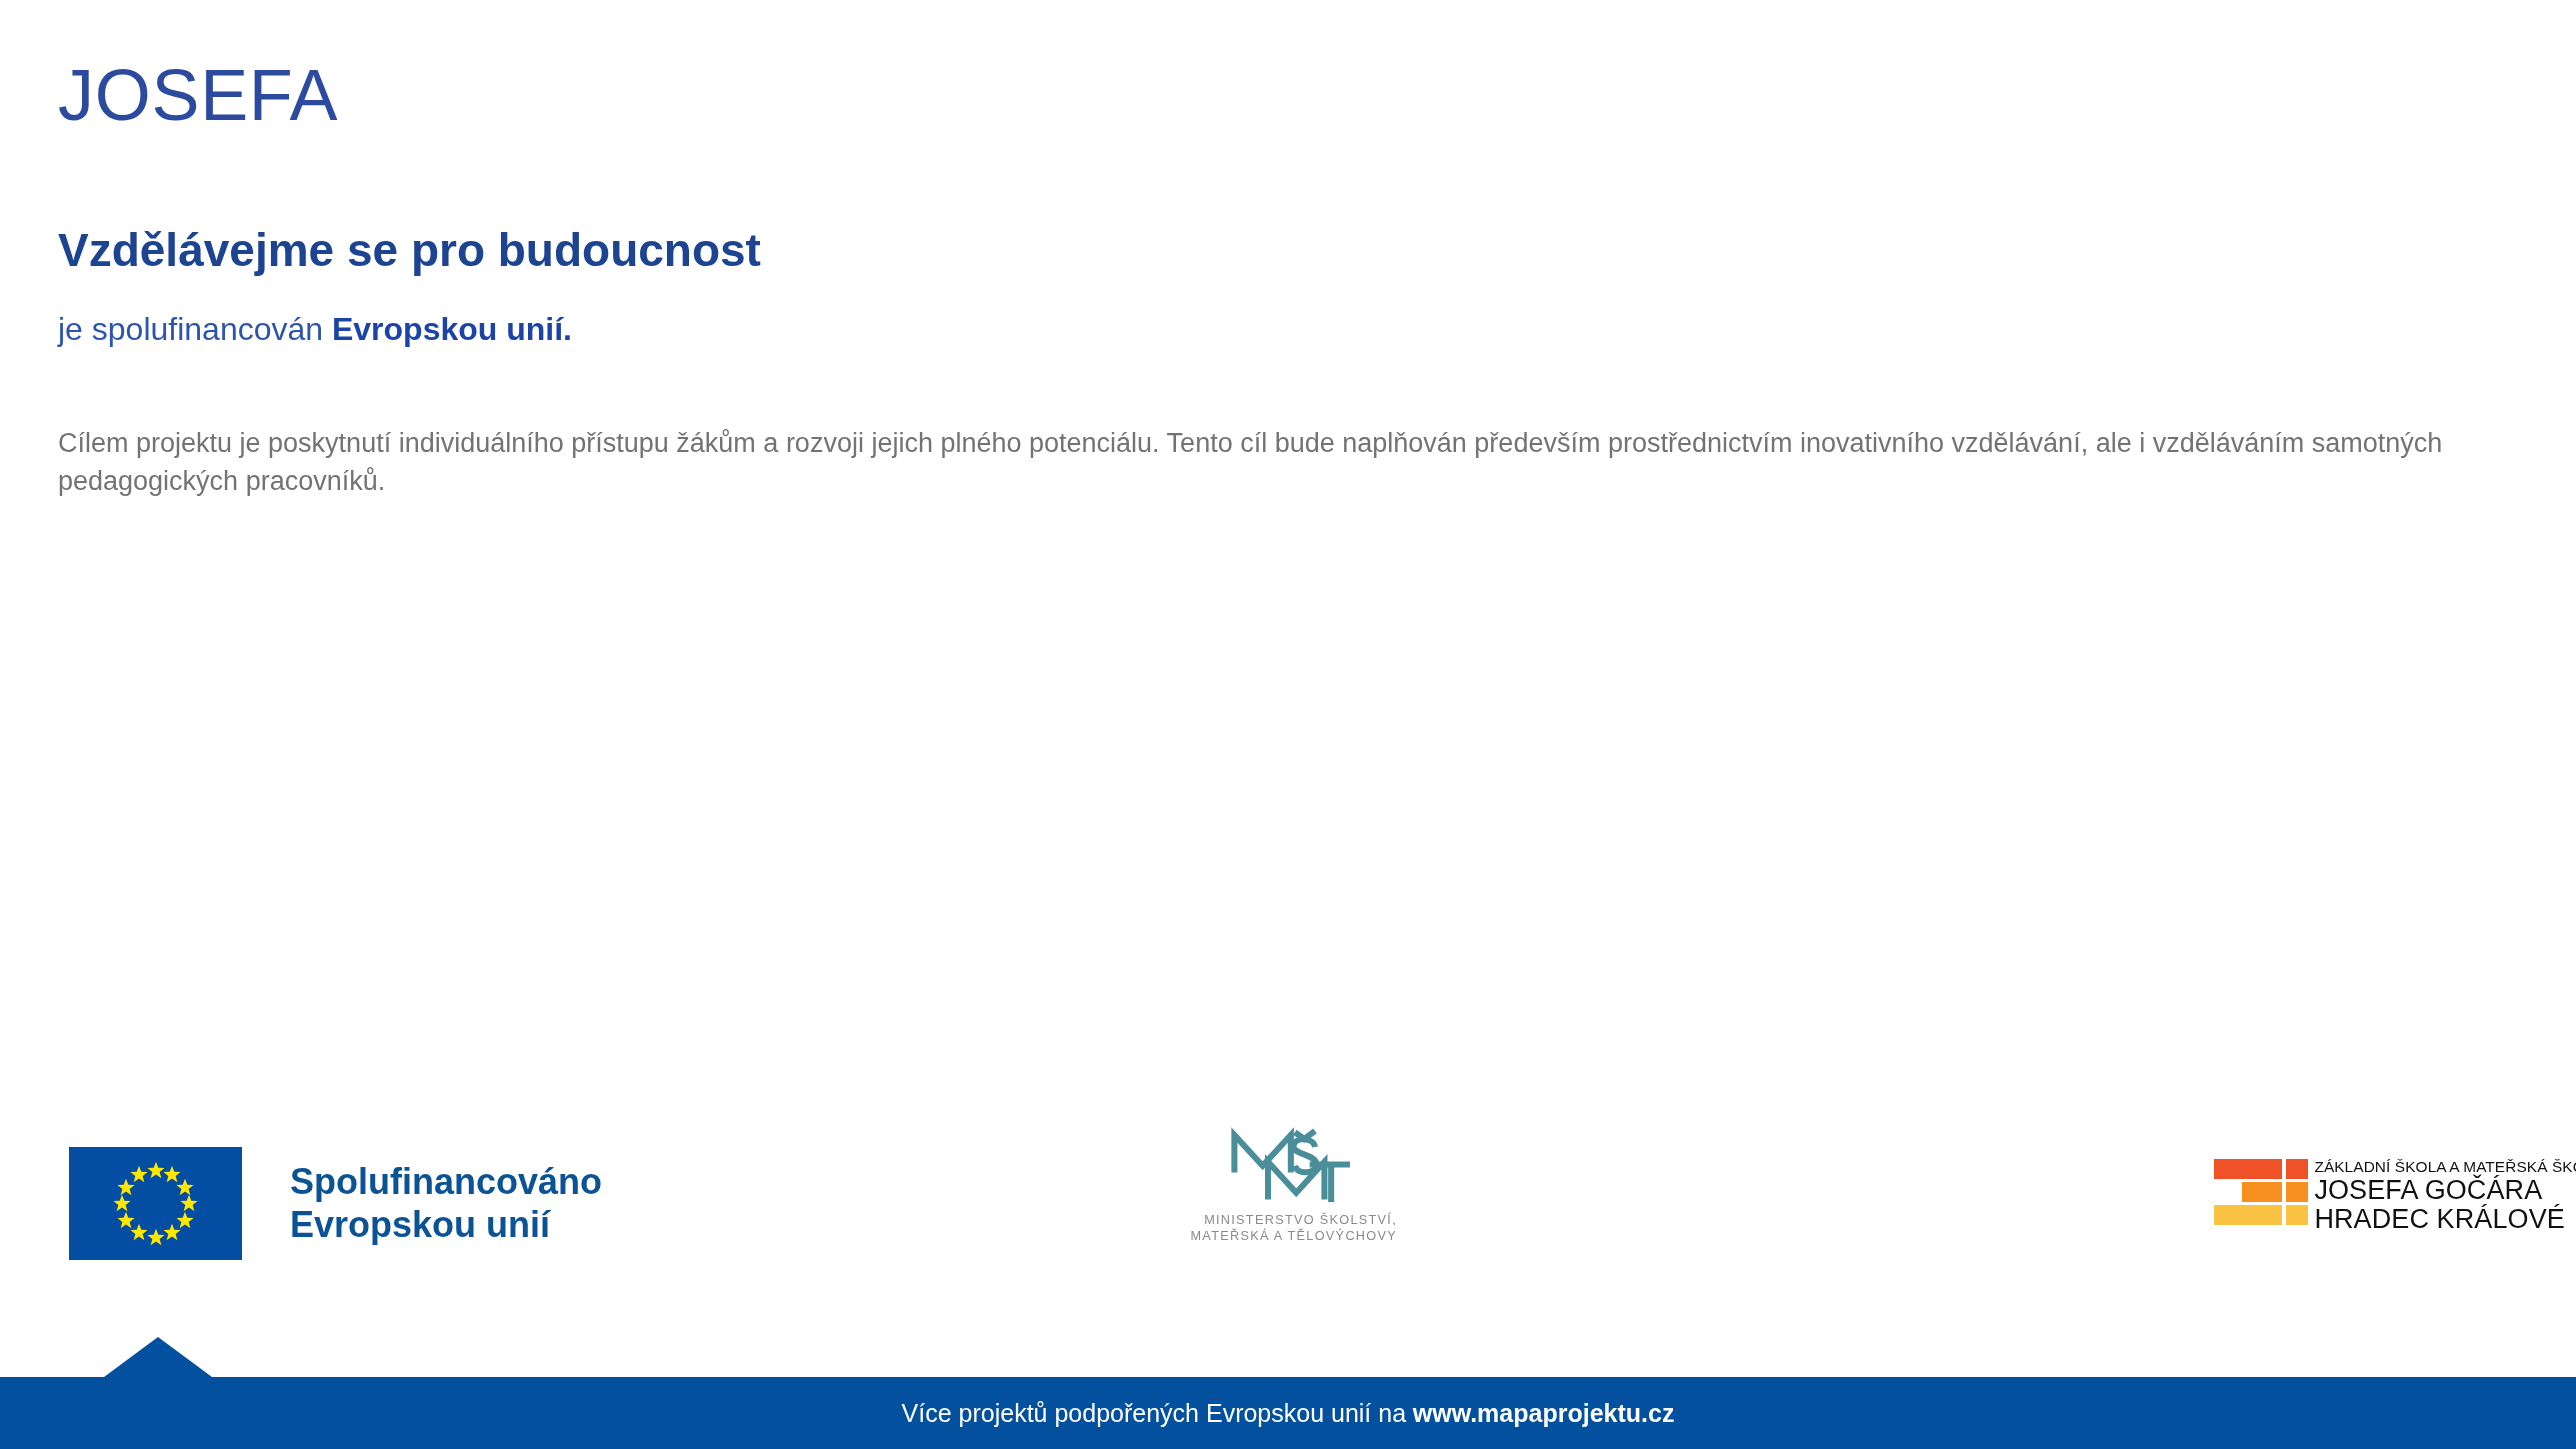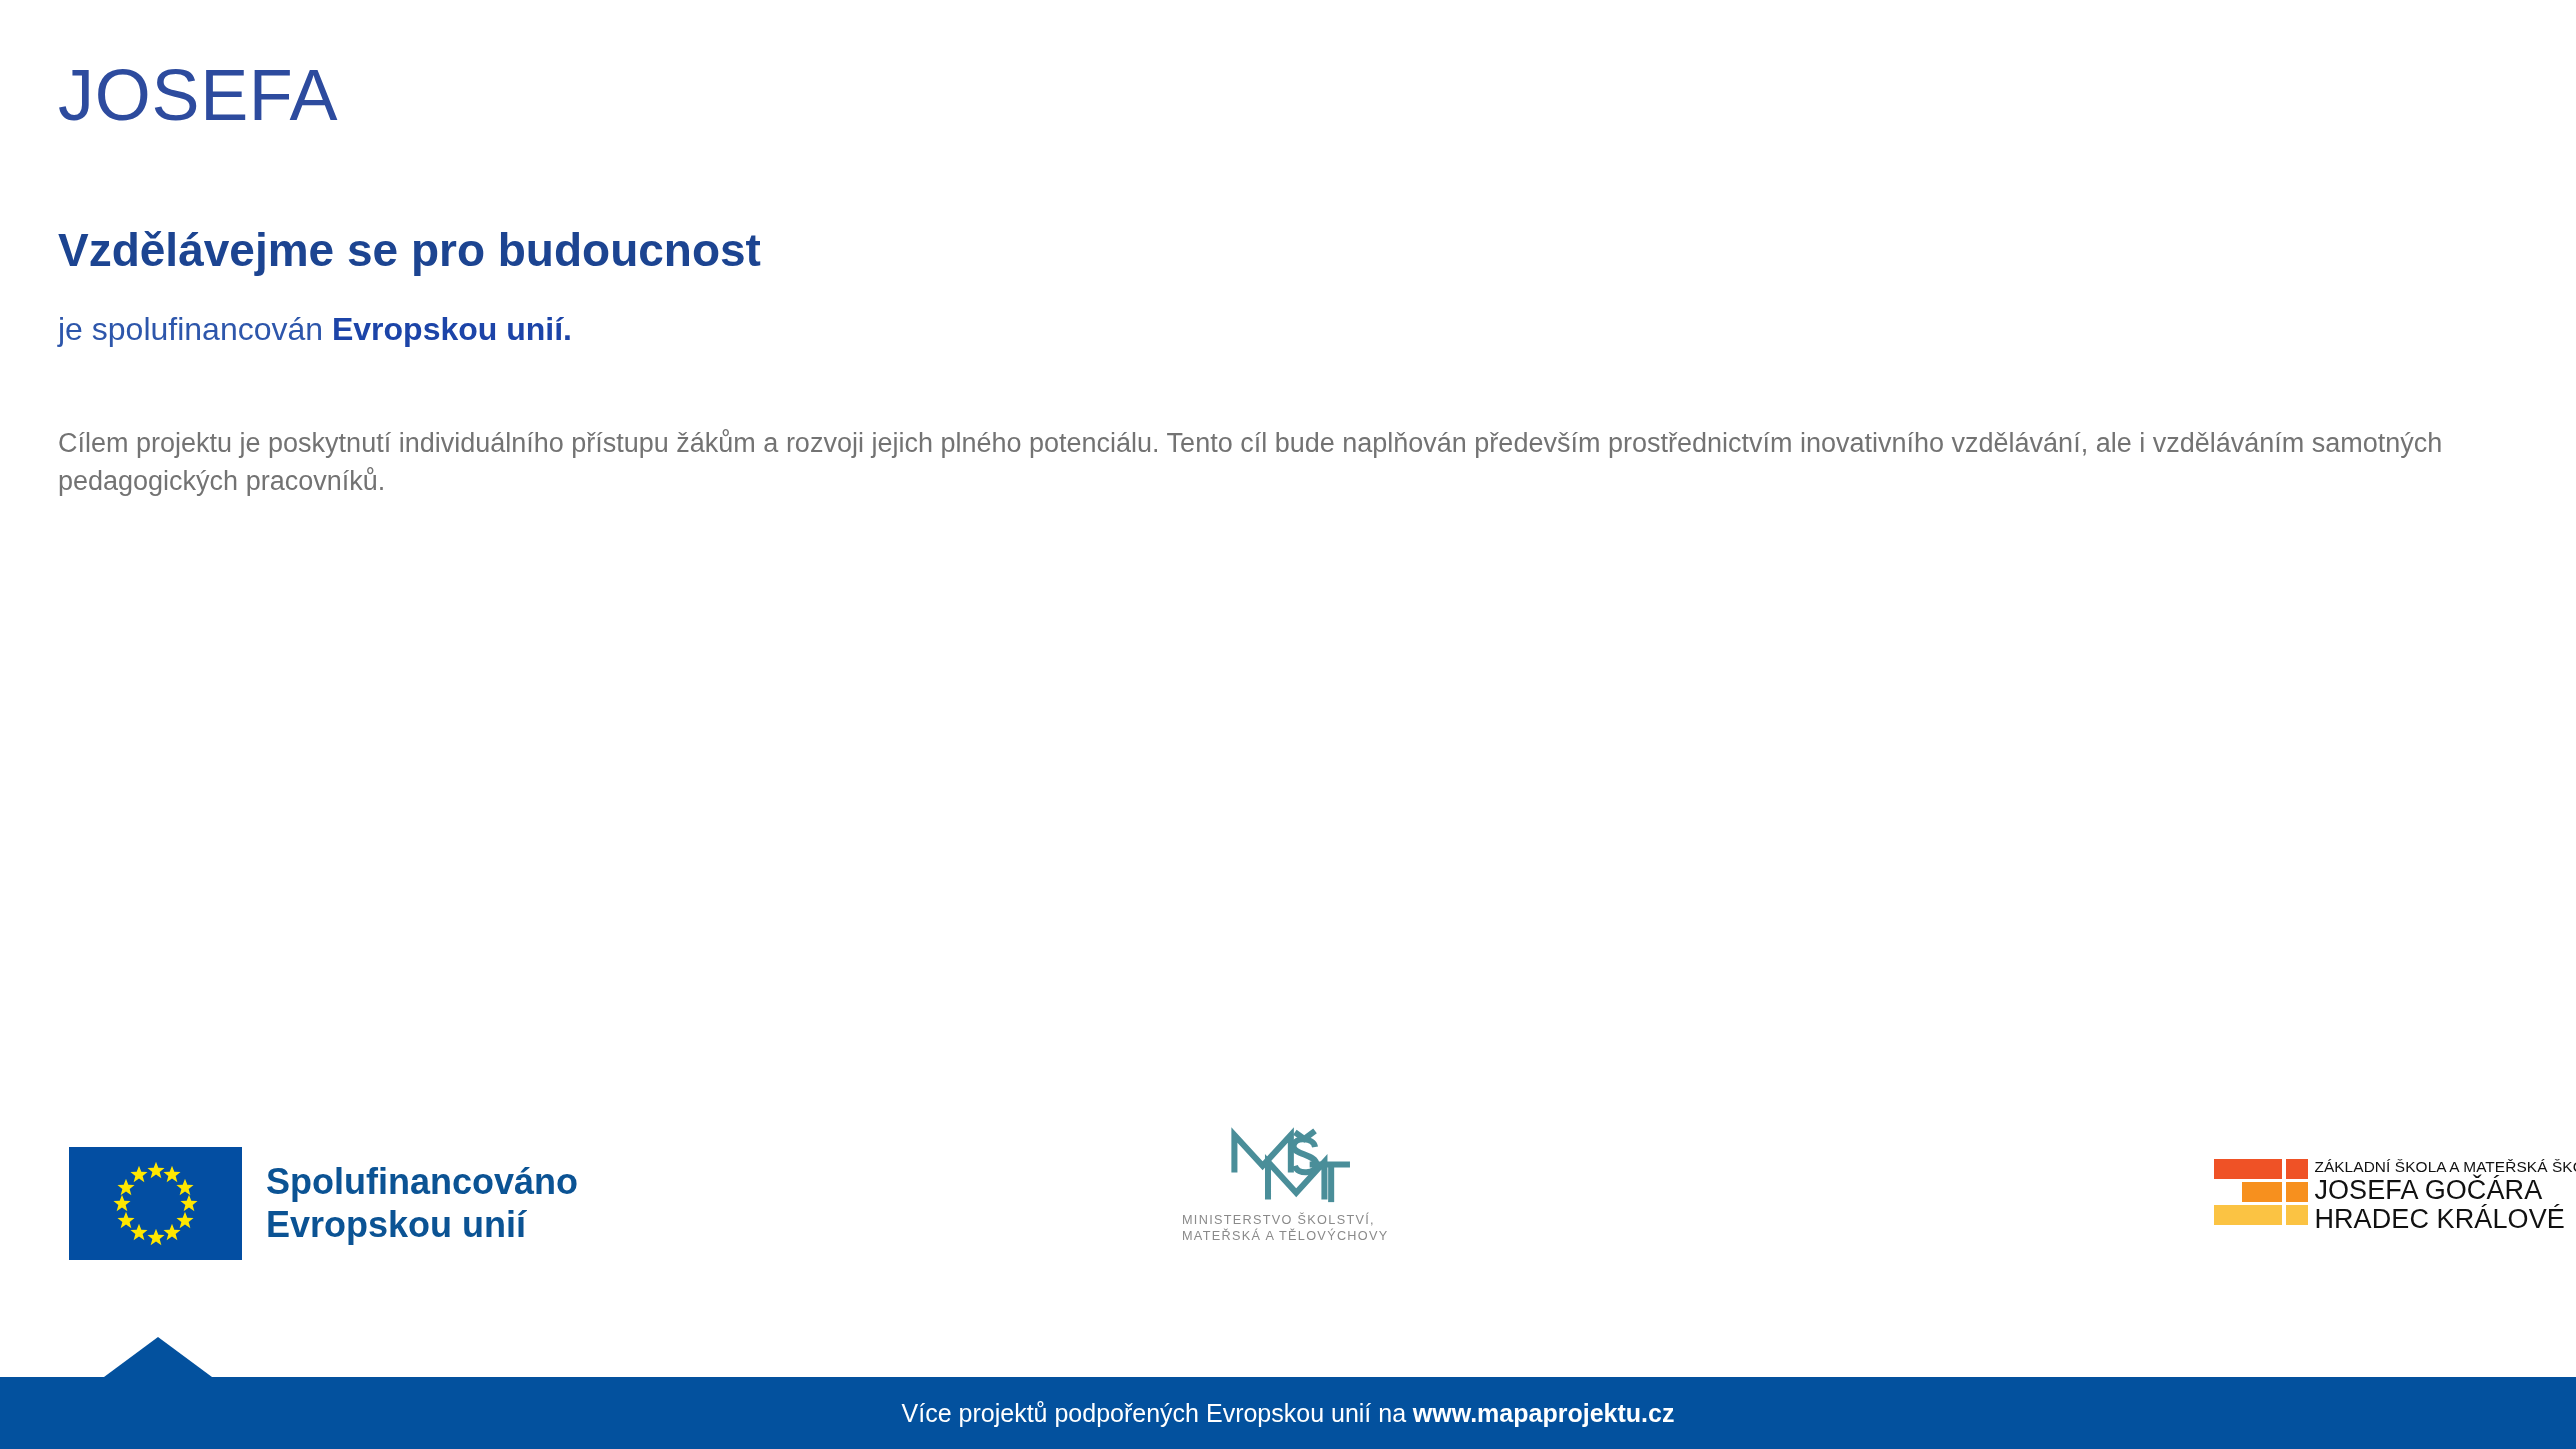--- a/index.html
+++ b/index.html
@@ -76,20 +76,21 @@
     height: 154px;
   }
 
   
   .eu-logo {
     position: absolute;
     left: 69px;
     top: 1147px;
     display: flex;
     align-items: center;
+    gap: 24px;
   }
   .eu-flag {
     position: relative;
     width: 173px;
     height: 113px;
     background: #034ea2;
     flex: 0 0 auto;
   }
   .eu-star {
     position: absolute;
@@ -110,21 +111,21 @@
     line-height: 1.18;
     white-space: nowrap;
   }
 
   
   .msmt-logo {
     position: absolute;
     left: 1182px;
     top: 1124px;
     width: 215px;
-    text-align: left;
+    text-align: right;
   }
   .msmt-mark { width: 215px; height: 81px; display:block; margin: 0 auto; }
   .msmt-caption {
     margin-top: 6.7px;
     color: #8a8a8a;
     font-size: 12.7px;
     letter-spacing: 1.3px;
     line-height: 1.32;
     font-weight: 400;
   }

